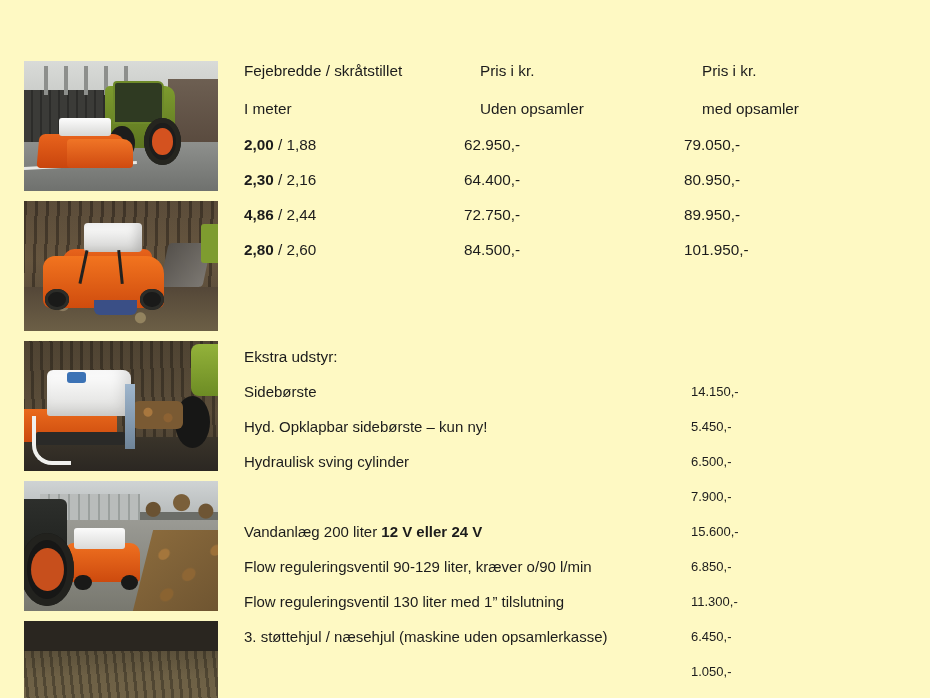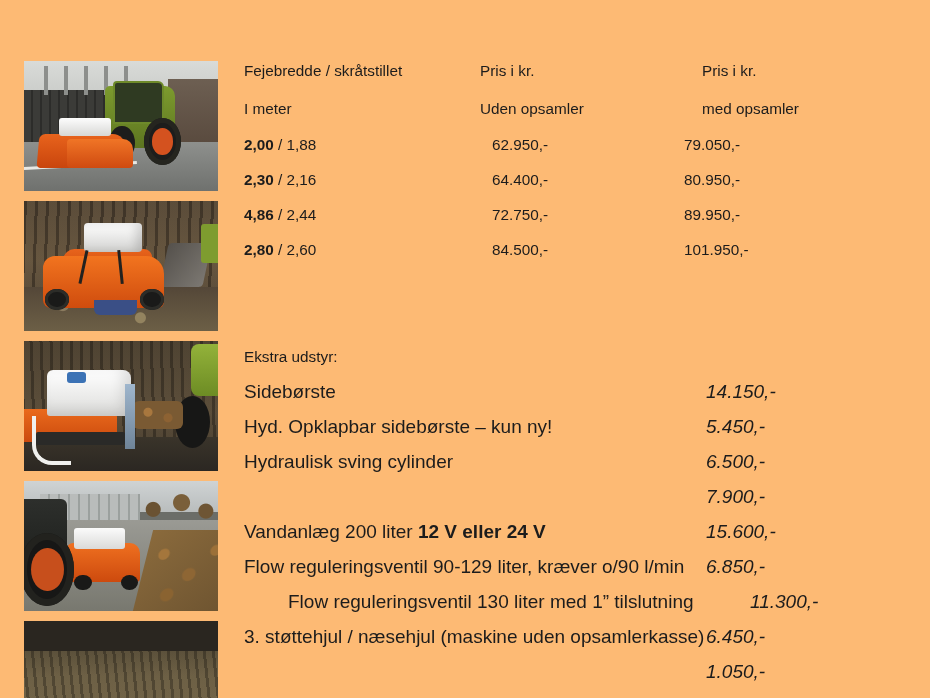--- a/index.html
+++ b/index.html
@@ -14,21 +14,21 @@
     overflow: hidden;
     font-family: "Liberation Sans", sans-serif;
     color: #1c1c1c;
     -webkit-font-smoothing: antialiased;
   }
 
   
   #page {
     position: absolute;
     inset: 0;
-    background: #fdba74;
+    background: #fef9c3;
   }
 
   
   #photo-column {
     position: absolute;
     left: 24px;
     top: 61px;
     width: 194px;
   }
   .photo {
@@ -319,37 +319,37 @@
   }
   .cell {
     position: absolute;
     top: 0;
     font-size: 15.3px;
     line-height: 24px;
     white-space: nowrap;
     color: #1c1c1c;
   }
   .c1 { left: 0; }
-  .c2 { left: 248px; }
+  .c2 { left: 220px; }
   .c3 { left: 440px; }
 
   .hdr .c2 { left: 236px; }
   .hdr .c3 { left: 458px; }
 
   .bold { font-weight: bold; }
 
   
   .extra-row { position: absolute; left: 0; right: 0; height: 24px; }
   .extra-label {
     position: absolute; left: 0; top: 0;
-    font-size: 19px; line-height: 24px; white-space: nowrap;
+    font-size: 15px; line-height: 24px; white-space: nowrap;
   }
   .extra-price {
-    position: absolute; left: 462px; top: 0;
-    font-size: 19px; line-height: 24px; white-space: nowrap; font-style: italic;
+    position: absolute; left: 447px; top: 0;
+    font-size: 13px; line-height: 24px; white-space: nowrap;
   }
   .extra-section-title {
     position: absolute; left: 0; top: 0;
     font-size: 15.3px; line-height: 24px; white-space: nowrap;
   }
 </style>
 </head>
 <body>
 
 <div id="page">
@@ -513,21 +513,21 @@
           <span>Vandanlæg 200 liter </span><span class="bold">12 V eller 24 V</span>
         </span>
         <span class="extra-price">15.600,-</span>
       </div>
 
       <div class="extra-row" style="top:555px;">
         <span class="extra-label">Flow reguleringsventil 90-129 liter, kræver o/90 l/min</span>
         <span class="extra-price">6.850,-</span>
       </div>
 
-      <div class="extra-row" style="top:590px;margin-left:44px;">
+      <div class="extra-row" style="top:590px;">
         <span class="extra-label">Flow reguleringsventil 130 liter med 1” tilslutning</span>
         <span class="extra-price">11.300,-</span>
       </div>
 
       <div class="extra-row" style="top:625px;text-align:center;">
         <span class="extra-label">3. støttehjul / næsehjul (maskine uden opsamlerkasse)</span>
         <span class="extra-price">6.450,-</span>
       </div>
 
       <div class="extra-row" style="top:660px;">

